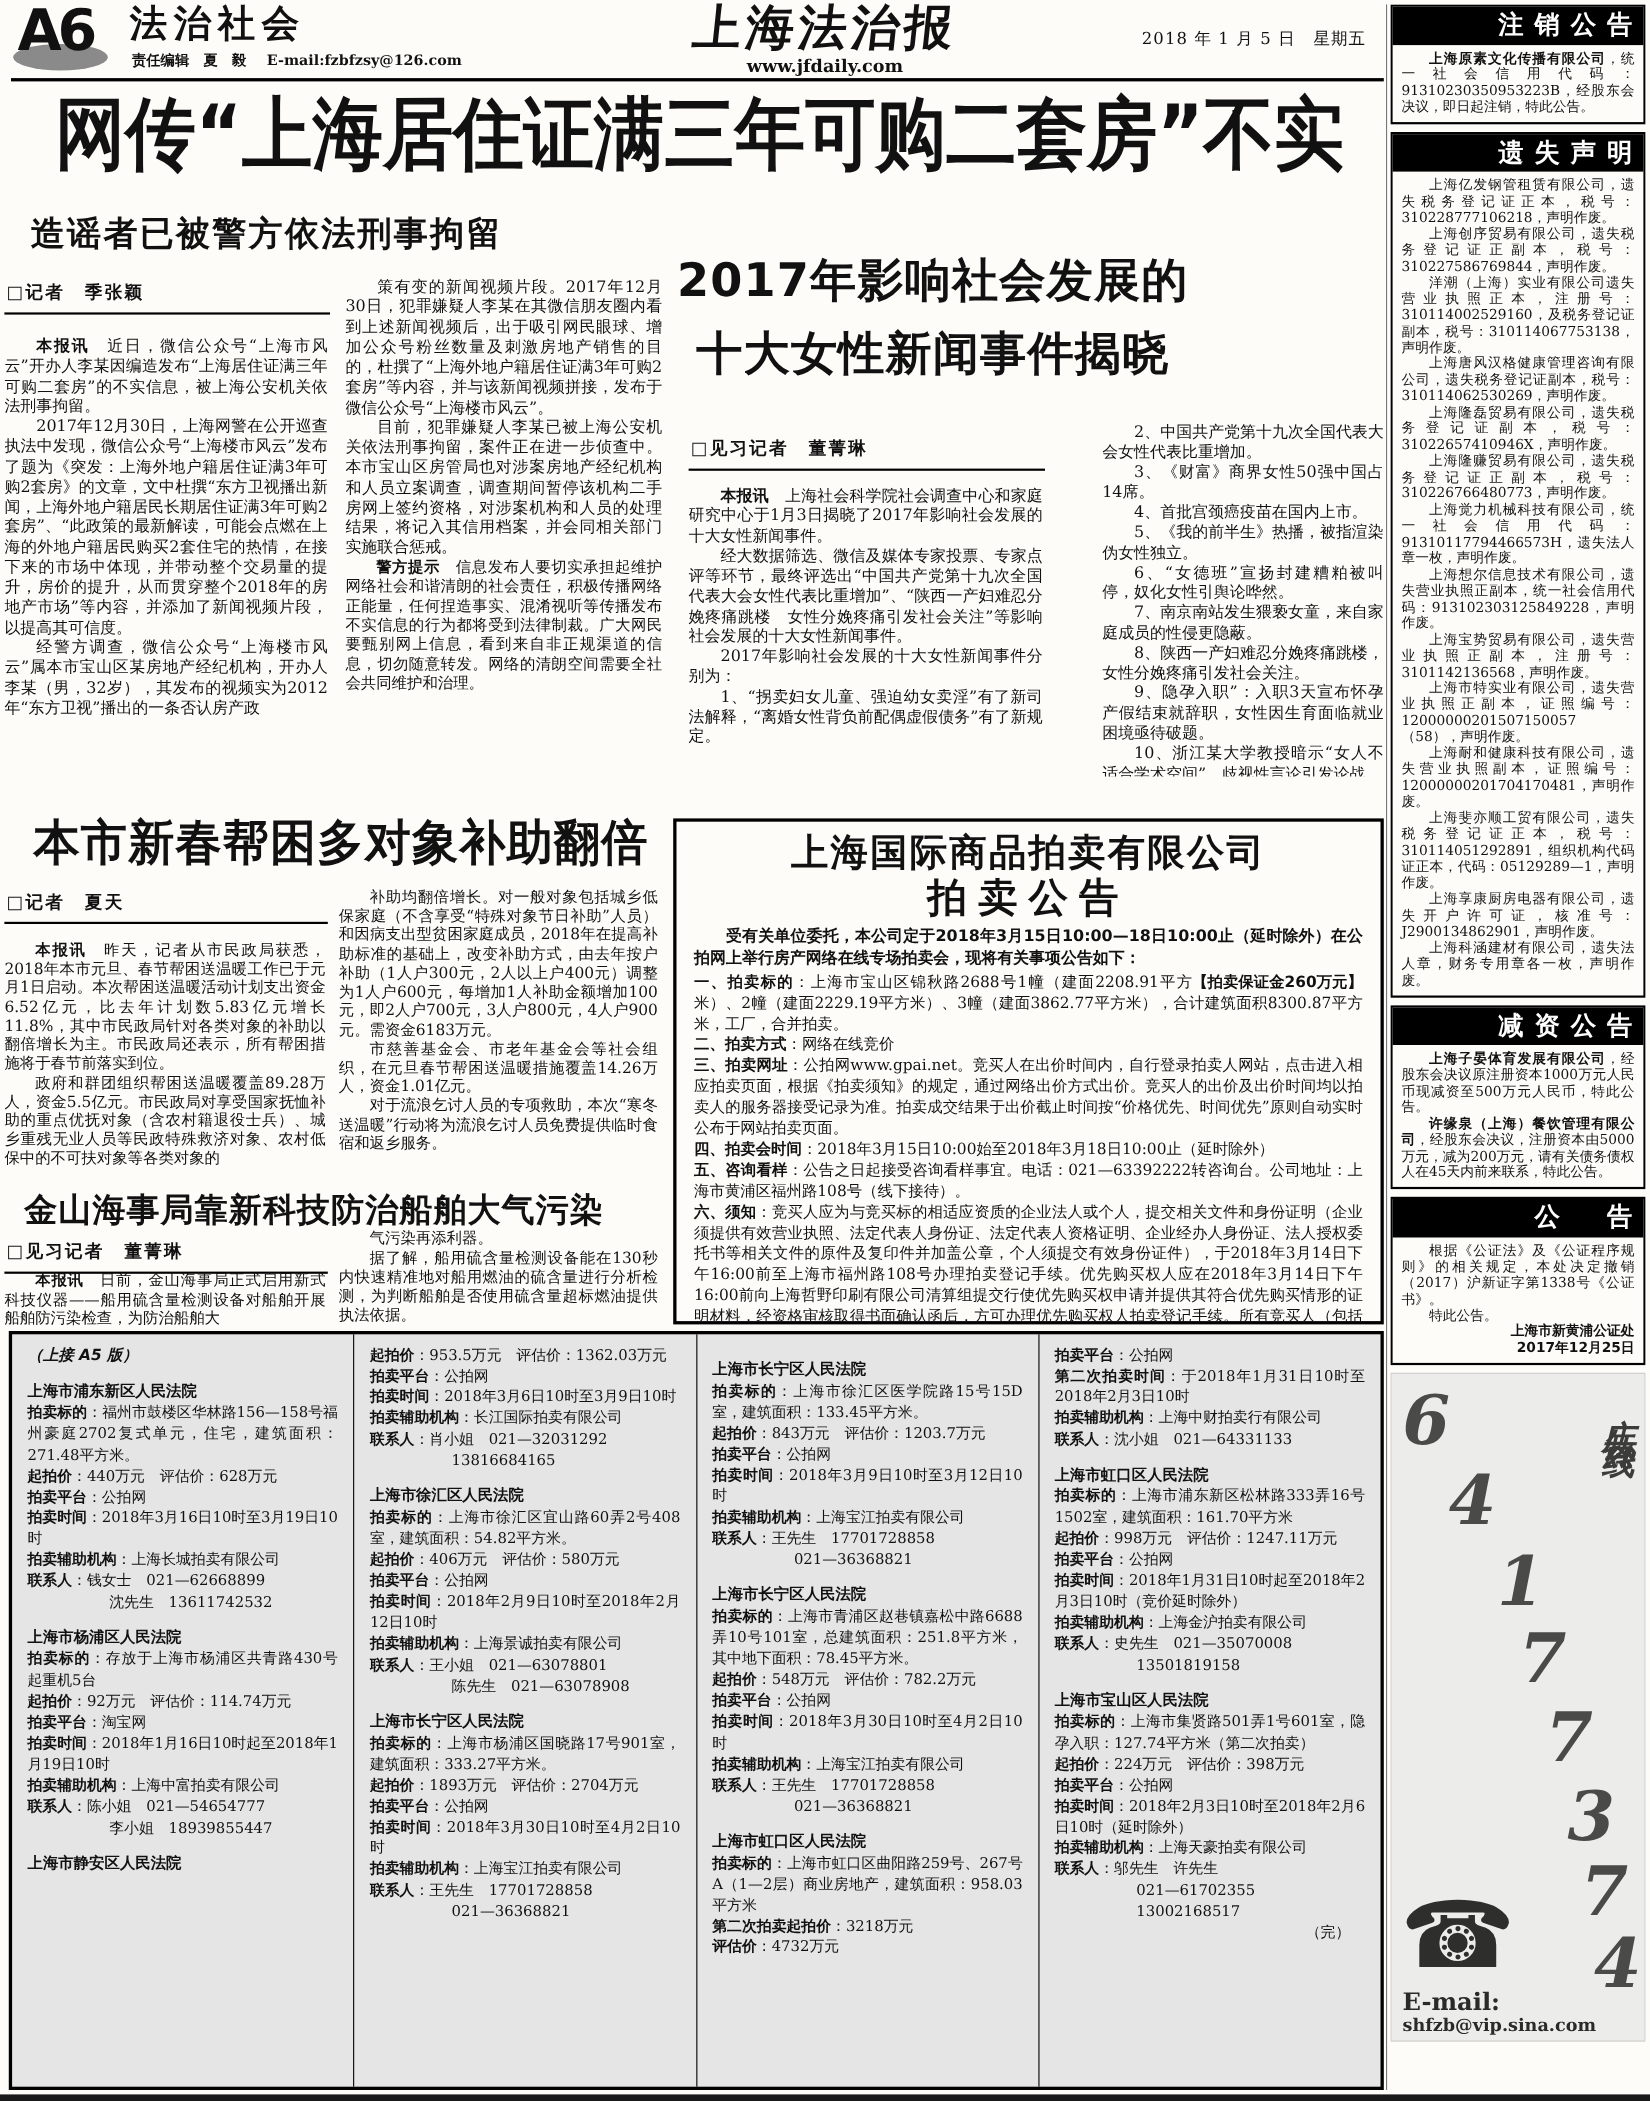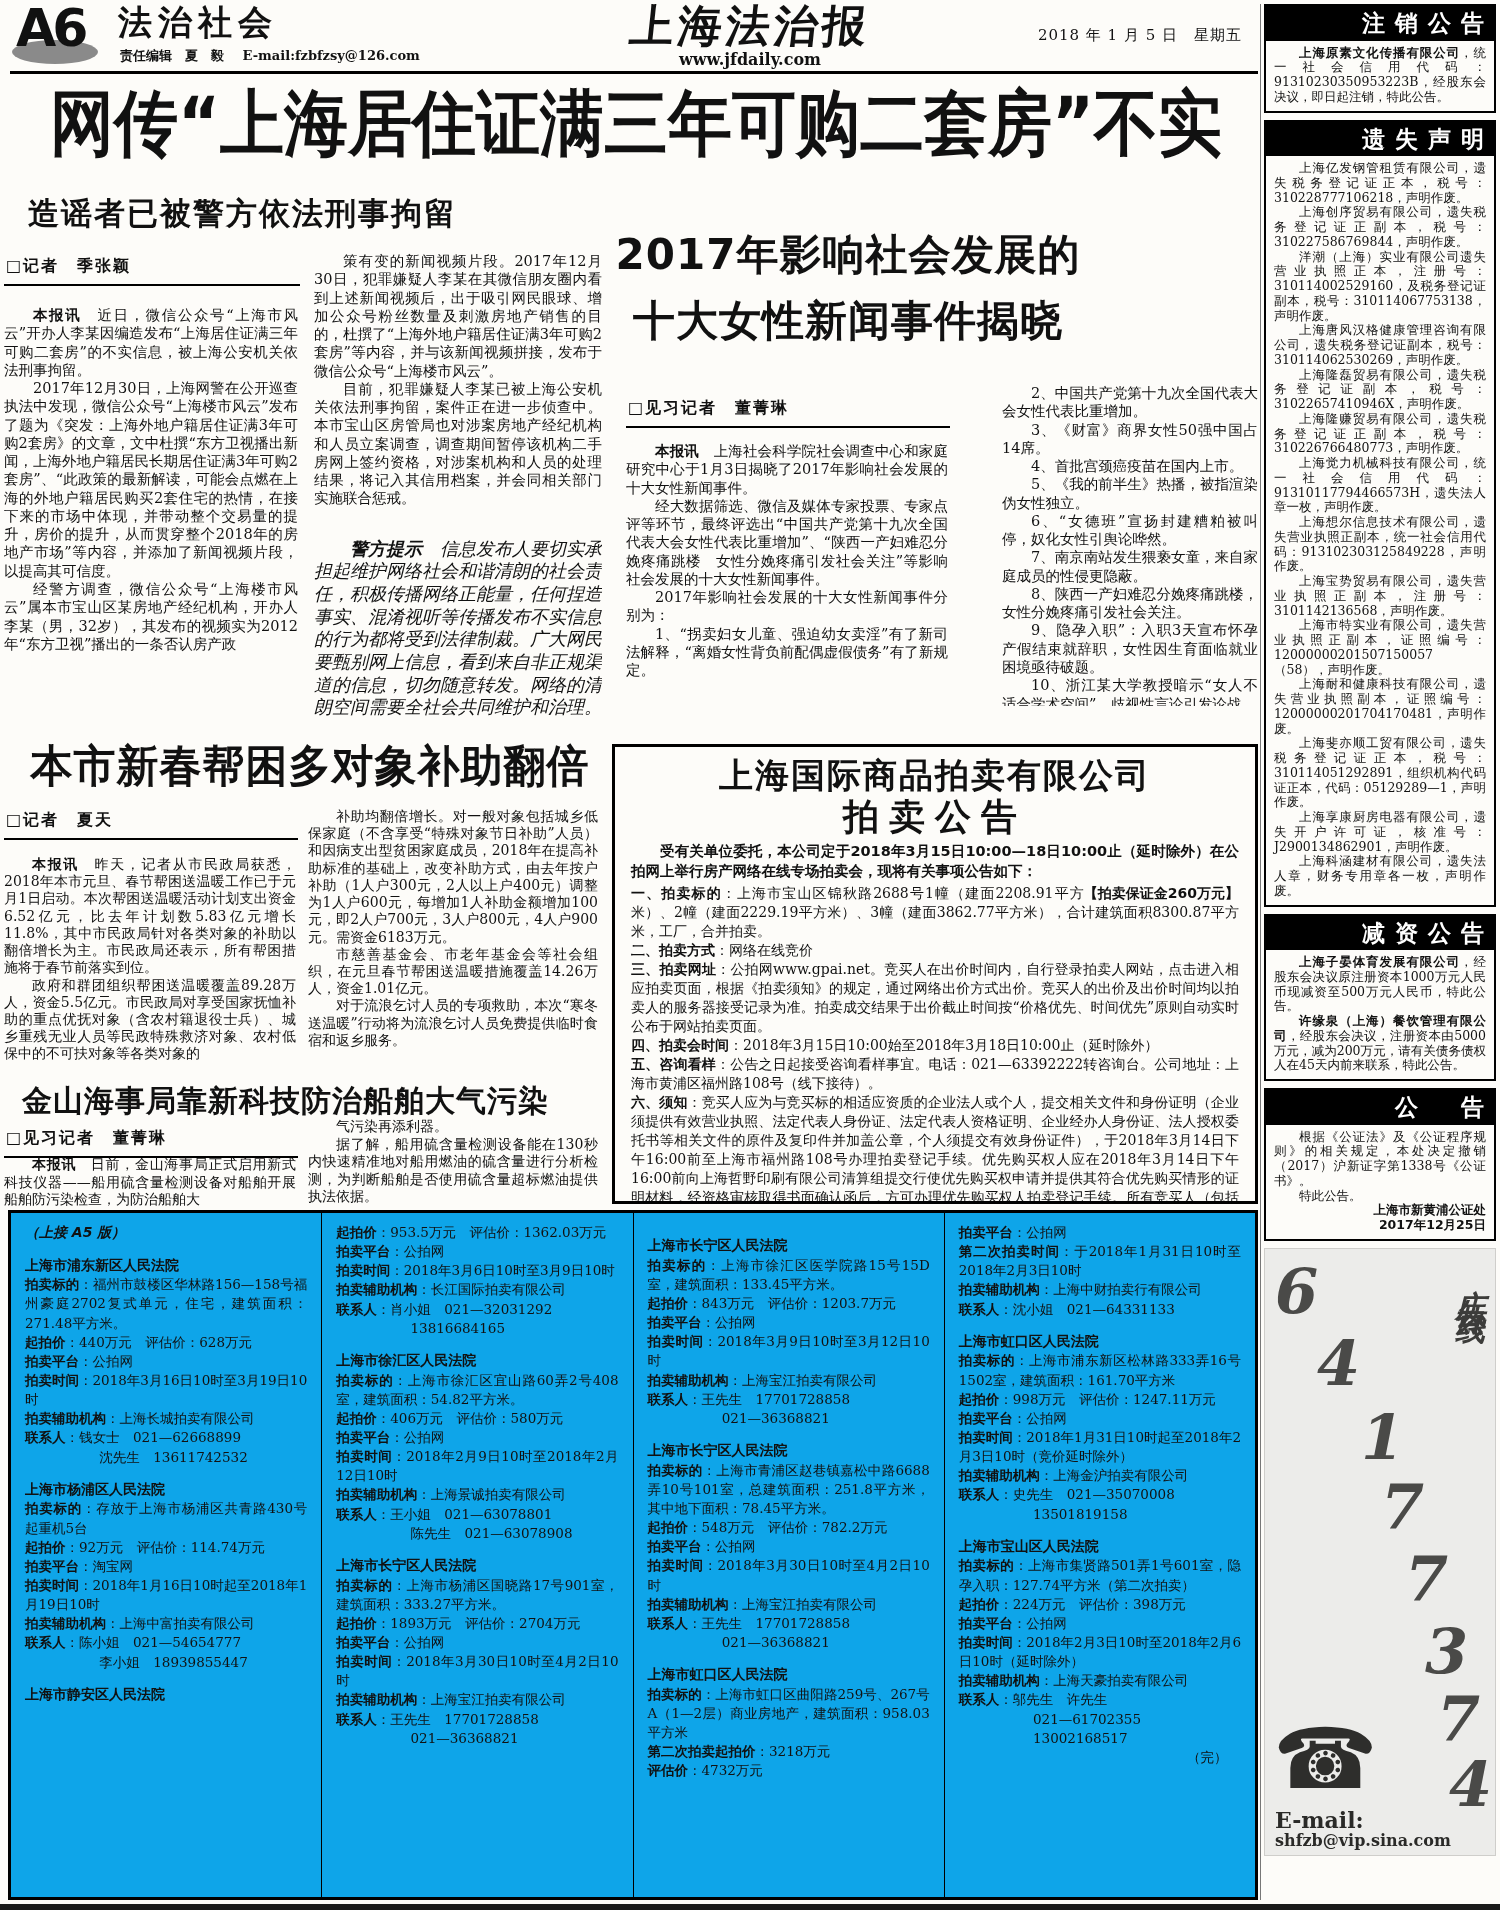--- a/index.html
+++ b/index.html
@@ -20,21 +20,21 @@
   .idate{position:absolute;right:16px;top:24px;font:15px/1 "DejaVu Serif",serif;letter-spacing:1px;}
   
   .bighead{position:absolute;left:18px;top:86px;width:1236px;text-align:center;
            font:900 64px/1.05 "DejaVu Sans",sans-serif;letter-spacing:0px;transform:scaleY(1.12);transform-origin:top center;}
   .subhead{position:absolute;left:28px;top:198px;font:900 31px/1 "DejaVu Sans",sans-serif;letter-spacing:2px;}
   .byline{font:bold 16px/1 "DejaVu Sans",sans-serif;border-bottom:2px solid #000;padding:6px 0 10px 2px;letter-spacing:2px;}
   .by1{position:absolute;left:4px;top:252px;width:296px;}
   .col{position:absolute;text-align:justify;overflow:hidden;font-size:14.5px;line-height:1.26;}
   .col p{margin:0;text-indent:2em;}
   .col p b{font-family:"DejaVu Sans",sans-serif;}
-  .col p.tip{font-family:"DejaVu Sans",sans-serif;font-style:italic;font-size:18px;margin-top:30px;}
+  .col p.tip{font-family:"DejaVu Sans",sans-serif;font-size:14px;}
   .lead-c1{left:4px;top:306px;width:294px;height:418px;}
   .lead-c2{left:314px;top:252px;width:288px;height:472px;}
   
   .wt{position:absolute;left:608px;width:480px;text-align:center;font:900 42px/1 "DejaVu Sans",sans-serif;letter-spacing:1px;}
   .wt1{top:234px;} .wt2{top:300px;}
   .by2{position:absolute;left:626px;top:394px;width:324px;}
   .wom-c1{left:626px;top:442px;width:322px;height:268px;}
   .wom-c2{left:1002px;top:384px;width:256px;height:322px;}
   
   .aidhead{position:absolute;left:20px;top:744px;width:580px;text-align:center;
@@ -51,21 +51,21 @@
   .aucbox{position:absolute;left:612px;top:744px;width:646px;height:460px;border:3px solid #000;
           padding:6px 16px;overflow:hidden;}
   .auc-org{text-align:center;font:900 34px/1.2 "DejaVu Sans",sans-serif;letter-spacing:2px;margin:2px 0 0;}
   .auc-title{text-align:center;font:900 36px/1.15 "DejaVu Sans",sans-serif;letter-spacing:10px;margin:0 0 4px;}
   .auc-intro{font:bold 14.5px/1.4 "DejaVu Sans",sans-serif;text-indent:2em;text-align:justify;margin:0 0 2px;}
   .aucbox p.ai{margin:0;font-size:14px;line-height:1.36;text-align:justify;}
   .aucbox p.ai b{font-family:"DejaVu Sans",sans-serif;}
   .aucbox p.ai b.note{float:right;}
   
   .courts{position:absolute;left:8px;top:1210px;width:1250px;height:690px;border:3px solid #000;
-          display:flex;background:#0ea5e9;}
+          display:flex;background:#e5e5e5;}
   .ccol{flex:1;padding:10px 14px 6px;overflow:hidden;border-right:1px solid #000;}
   .ccol:last-child{border-right:none;}
   .ccol p{margin:0;font-size:13.5px;line-height:1.42;text-align:justify;}
   .ccol p b{font-family:"DejaVu Sans",sans-serif;}
   .ccol p.head{font:bold 14px/1.4 "DejaVu Sans",sans-serif;margin-top:13px;}
   .ccol p.src{font:bold 14px/1.4 "DejaVu Sans",sans-serif;font-style:italic;}
   .ccol p.cont{padding-left:5.5em;}
   .ccol p.fin{text-align:right;padding-right:1em;}
   
   .sidebar{position:absolute;left:1264px;top:4px;width:232px;height:1898px;overflow:hidden;}

